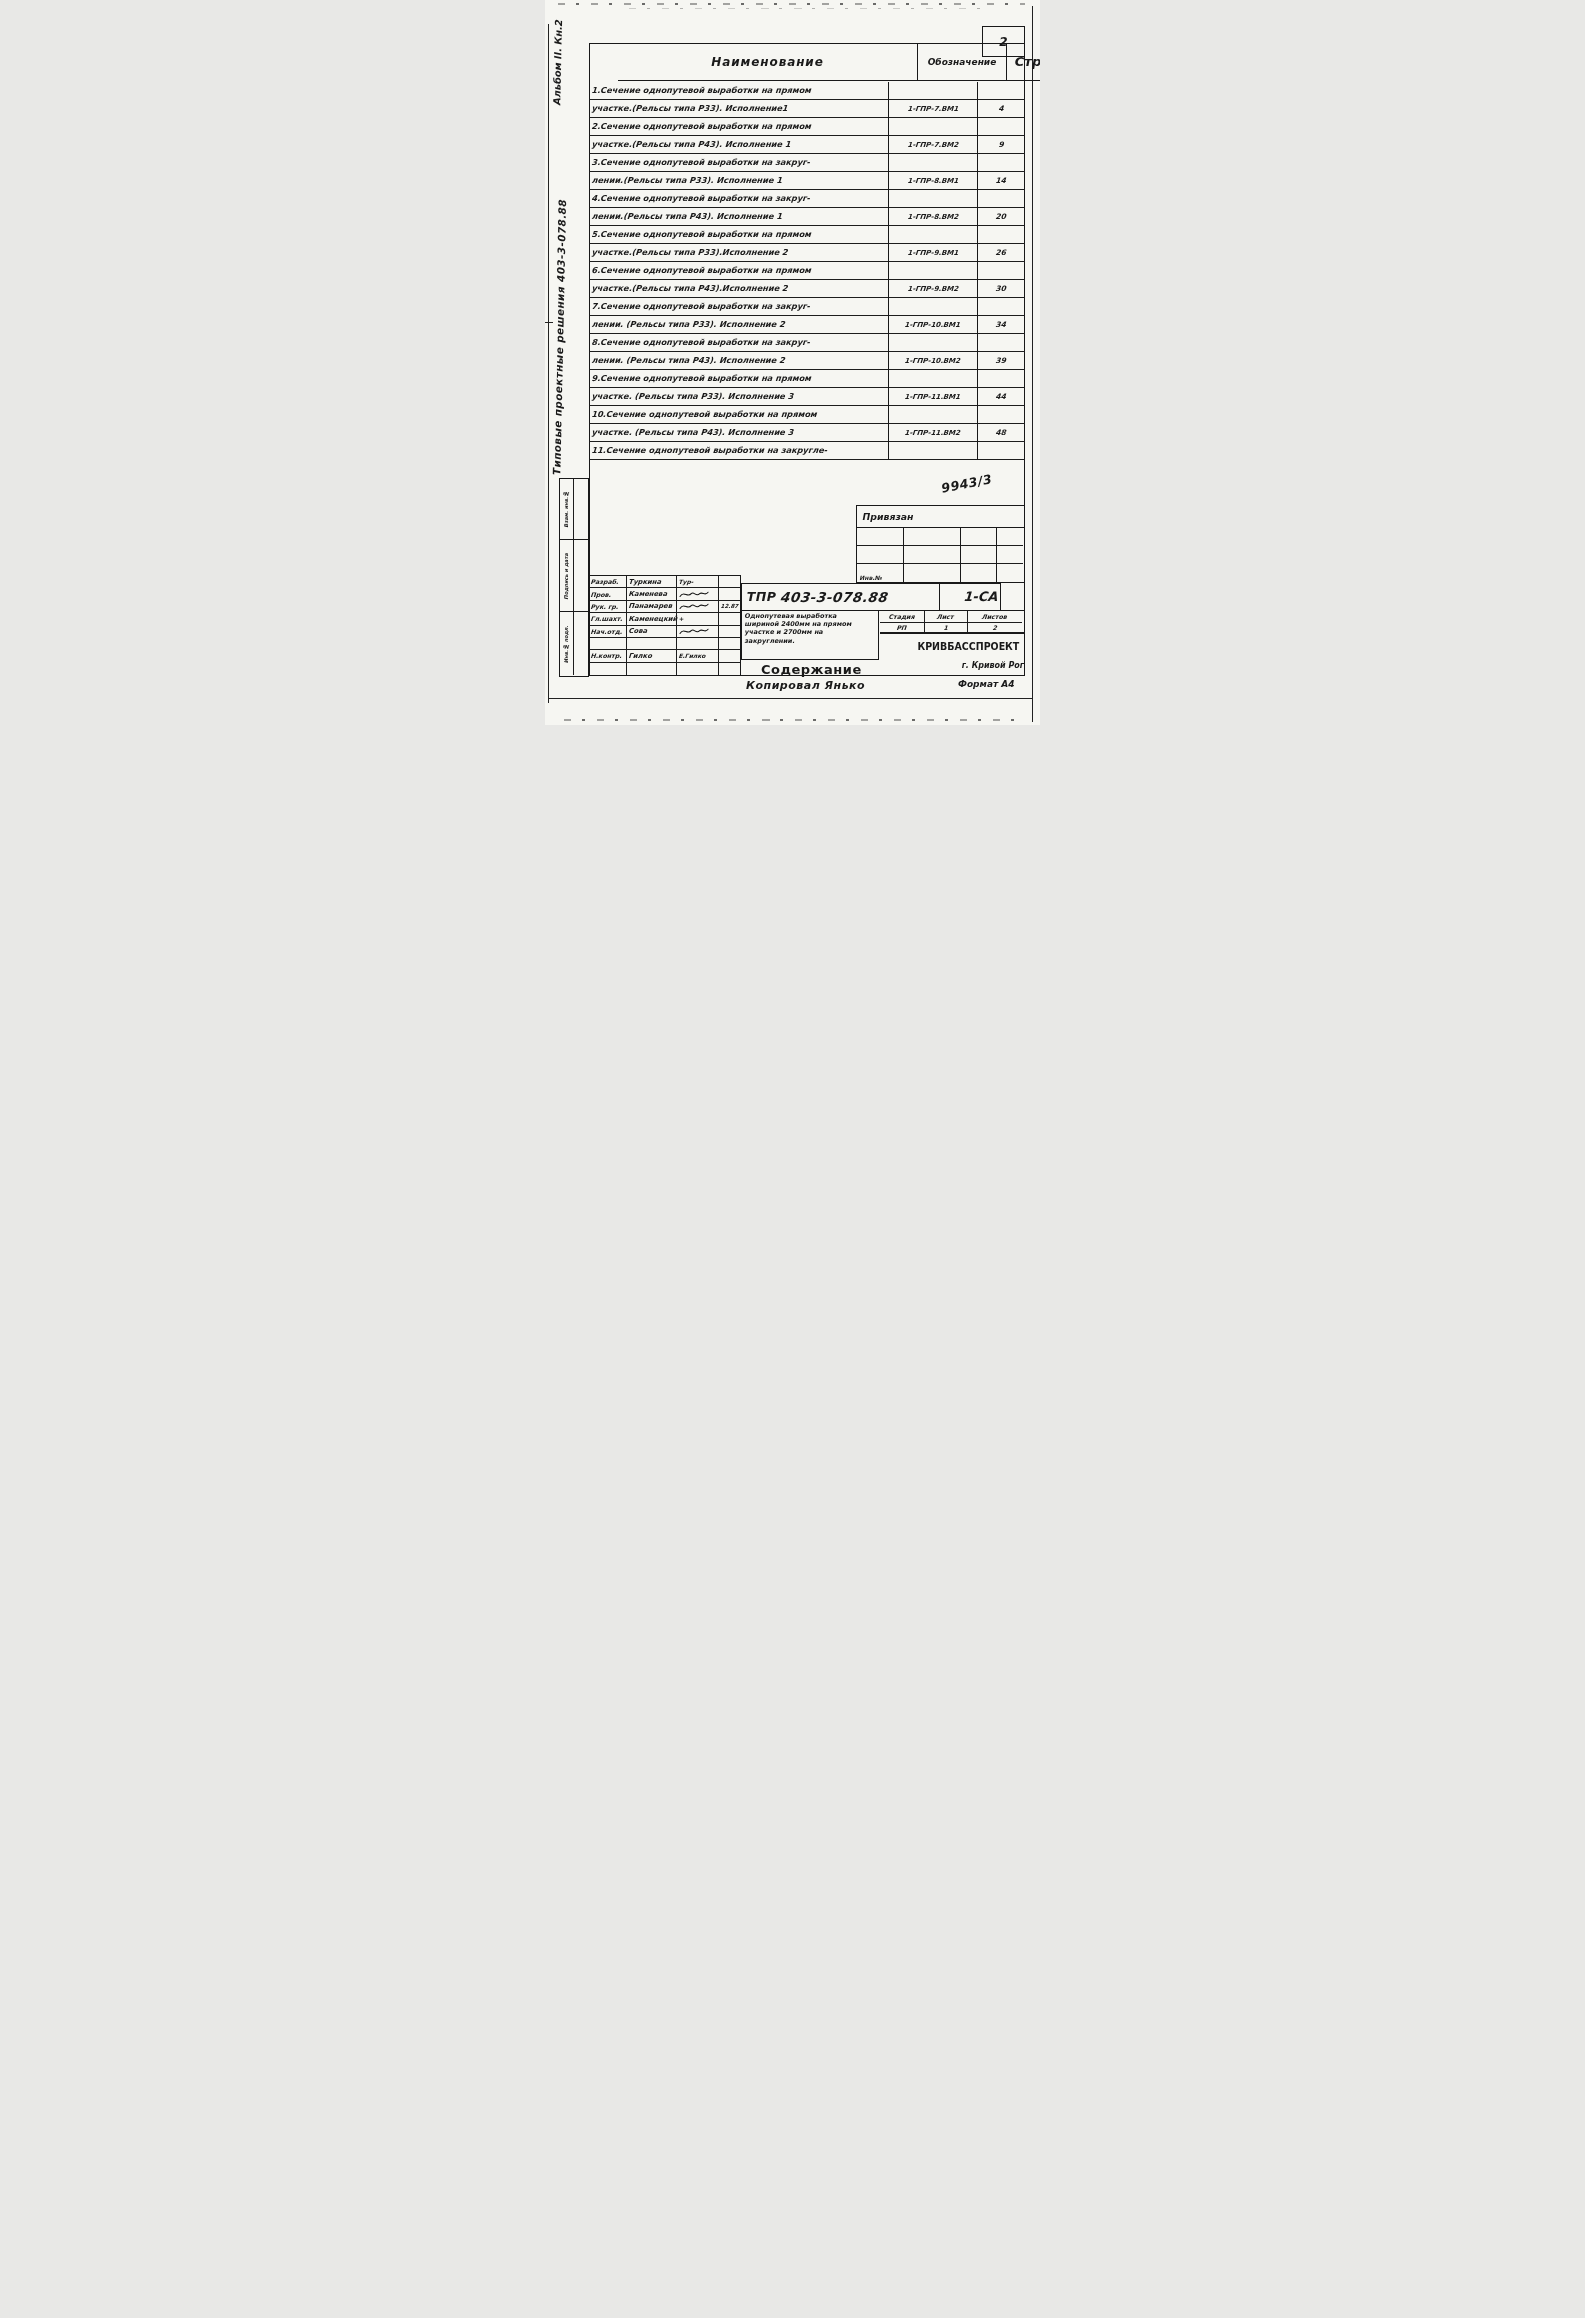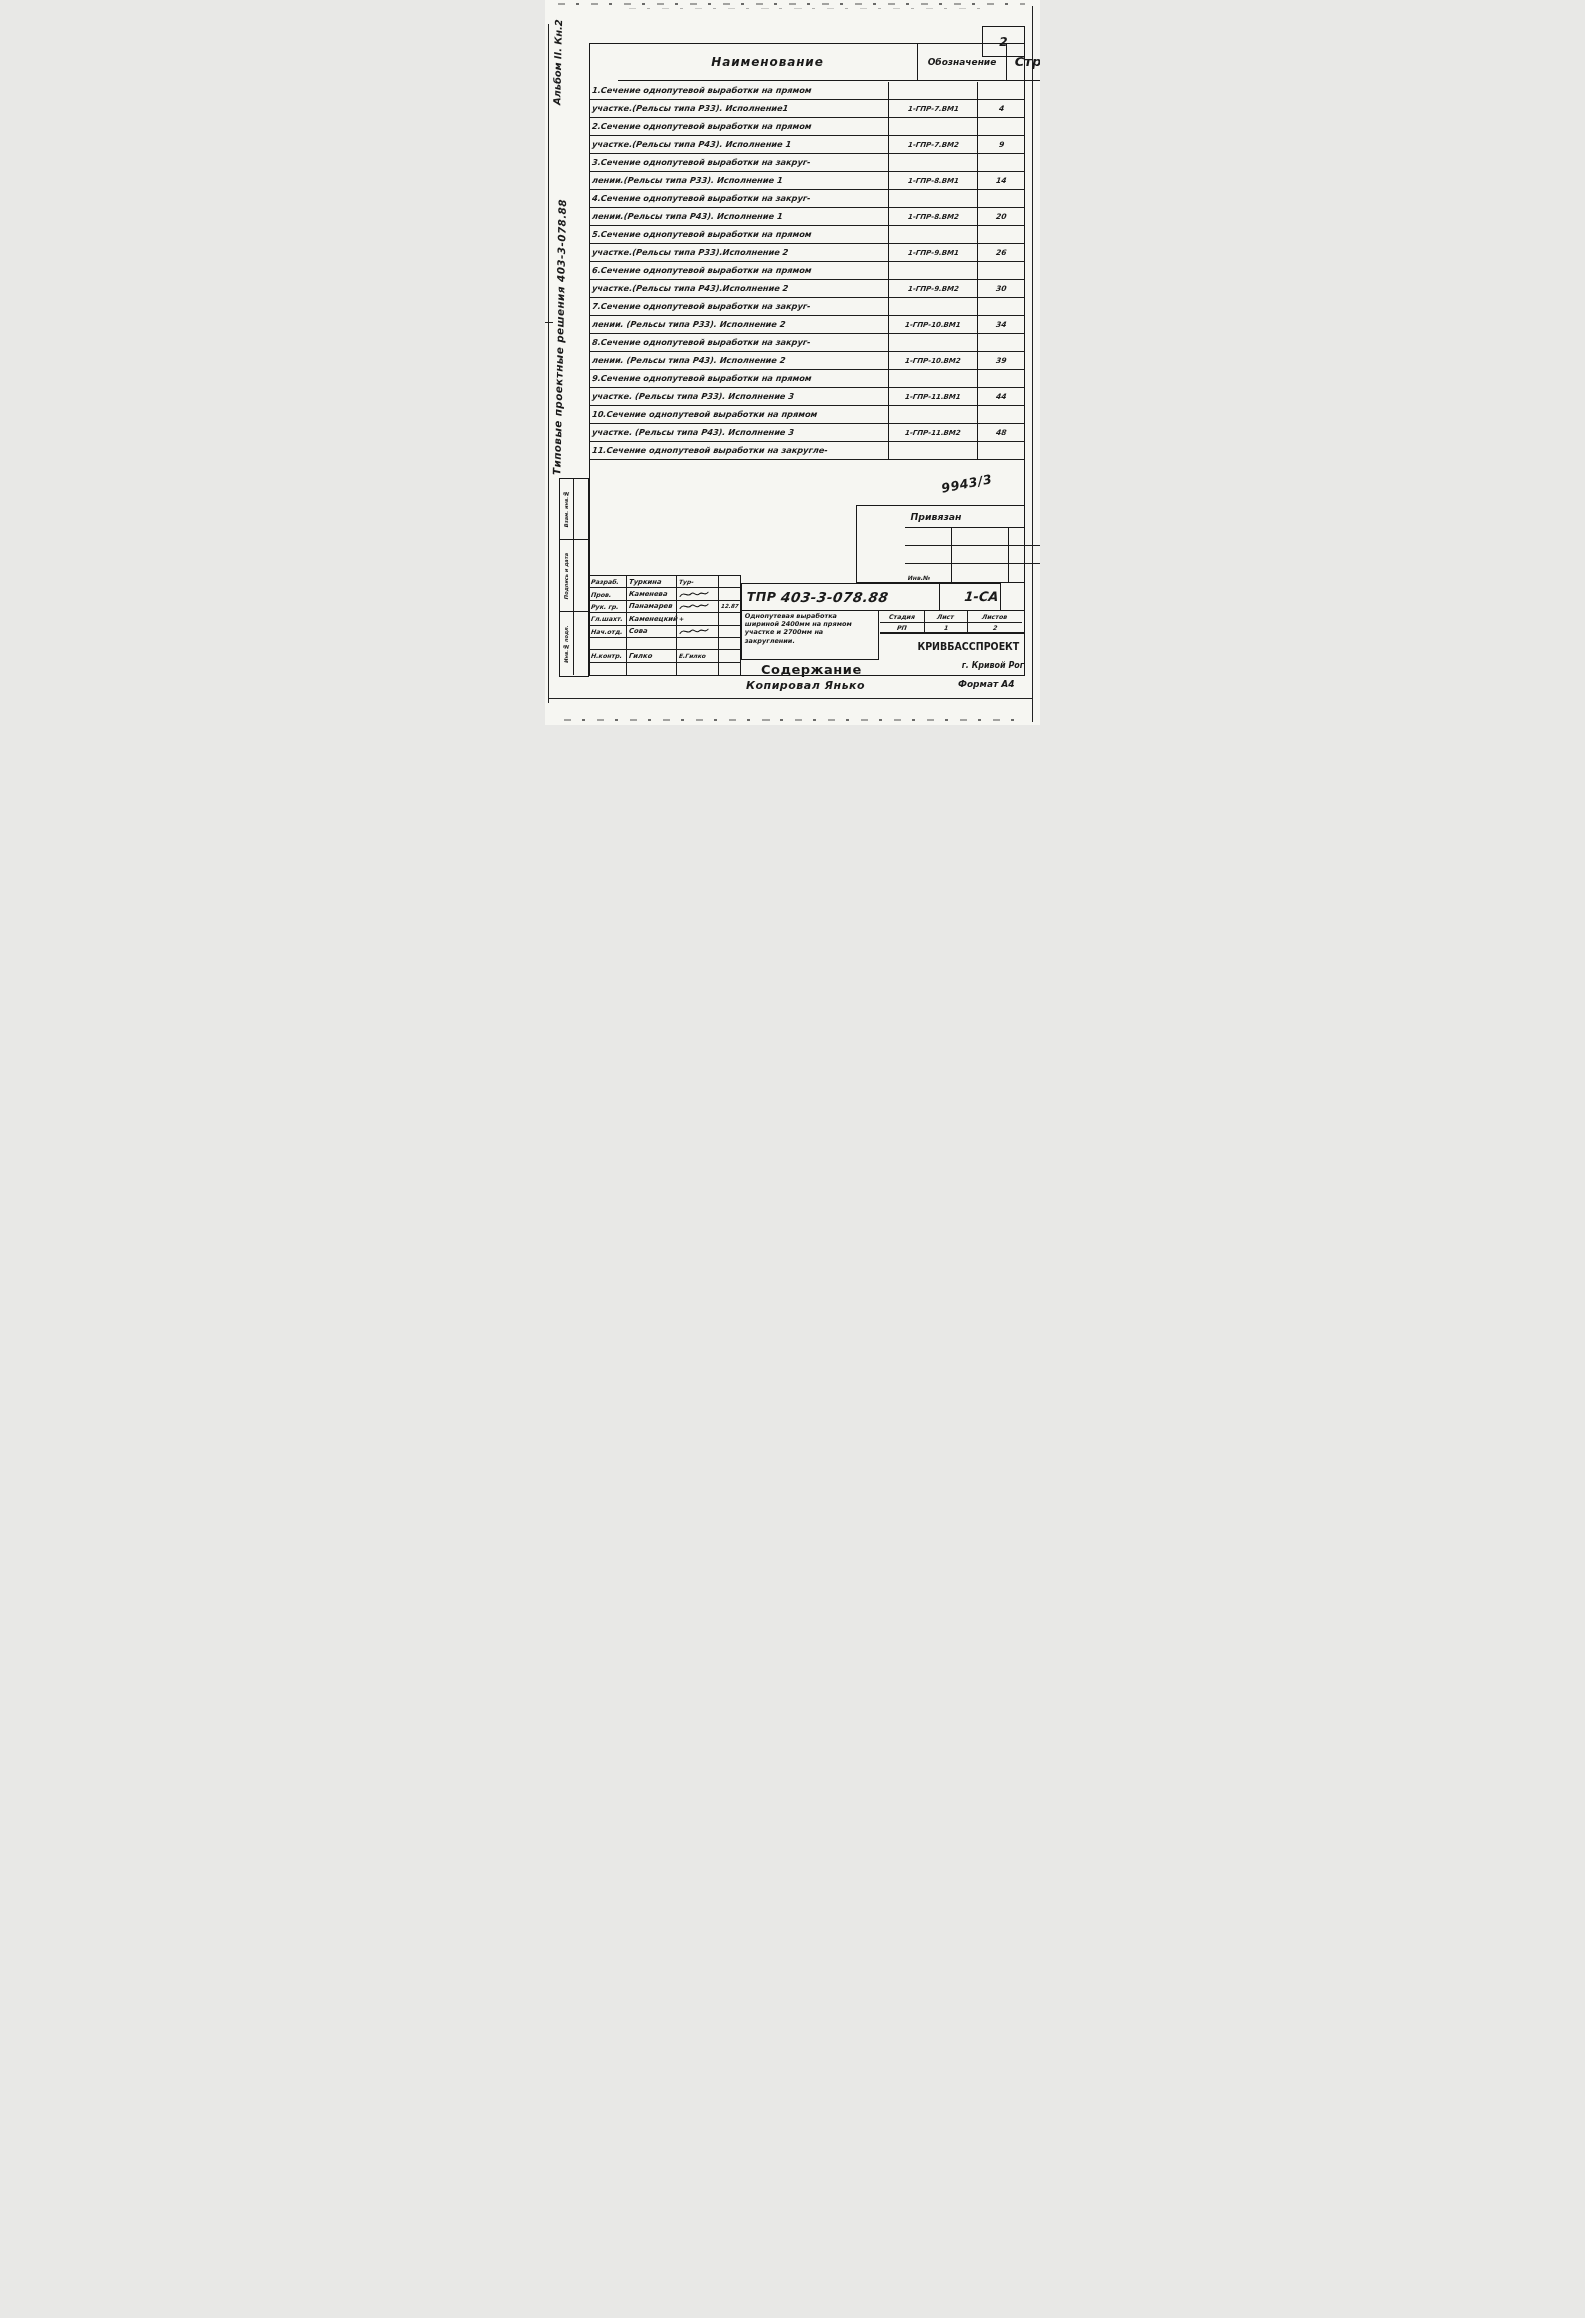--- a/index.html
+++ b/index.html
@@ -25,21 +25,21 @@
   #ct-head .h-pg{font-size:13px;}
   #ct-body{position:absolute; left:44px; top:82px; width:436px; display:grid; grid-template-columns:300px 89px 47px; grid-auto-rows:18px;}
   .c-name,.c-des,.c-pg{box-sizing:border-box; border-bottom:0.9px solid #1d1d1d; overflow:visible; white-space:nowrap;}
   .c-name{border-right:1.4px solid #191919; padding-left:3.3px; font-size:8.2px; display:flex; align-items:flex-end; line-height:17px;}
   .c-des{border-right:1.4px solid #191919; display:flex; align-items:flex-end; justify-content:center; font-size:7px; line-height:16px;}
   .c-pg{display:flex; align-items:flex-end; justify-content:center; font-size:7.5px; line-height:16px;}
   .skew{display:inline-block; transform:skewX(-7deg);}
   
   #order-num{position:absolute; left:396px; top:476px; font-size:12.6px; transform:rotate(-11deg); letter-spacing:0.5px;}
   
-  #stamp{position:absolute; left:311px; top:505px; width:169px; height:78px; border:1.4px solid #191919; box-sizing:border-box; display:flex; flex-direction:column;padding-left:48px;}
+  #stamp{position:absolute; left:311px; top:505px; width:169px; height:78px; border:1.4px solid #191919; box-sizing:border-box; display:flex; flex-direction:column;}
   #stamp .s-title{height:22px; border-bottom:1.4px solid #191919; box-sizing:border-box; display:flex; align-items:center; padding-left:5.6px; font-size:9.3px;}
   #stamp .s-grid{flex:1; display:grid; grid-template-columns:47px 57px 36px 26px; grid-template-rows:repeat(3,1fr);}
   #stamp .s-cell{border-right:1.4px solid #191919; border-bottom:0.9px solid #1d1d1d; box-sizing:border-box;}
   #stamp .s-cell.last-col{border-right:none;}
   #stamp .s-cell.last-row{border-bottom:none; display:flex; align-items:flex-end;}
   #stamp .s-inv{font-size:6px; padding:0 0 0.9px 2.8px; white-space:nowrap;}
   
   #sig-table{position:absolute; left:44px; top:575px; width:152px; height:101px; border:1.4px solid #191919; box-sizing:border-box; display:grid; grid-template-columns:37px 50px 42px 21px; grid-template-rows:repeat(8,1fr);}
   .g-cell{border-right:0.9px solid #1d1d1d; border-bottom:0.9px solid #1d1d1d; box-sizing:border-box; overflow:visible; white-space:nowrap; display:flex; align-items:center;}
   .g-cell.lc{border-right:none;}

